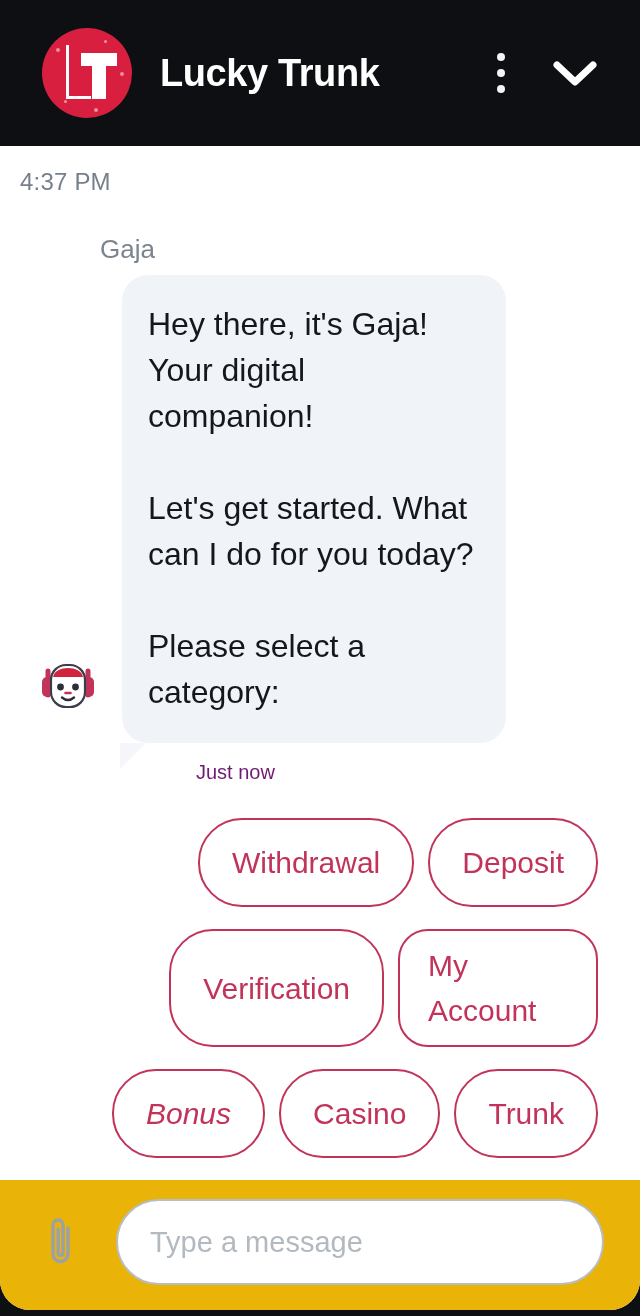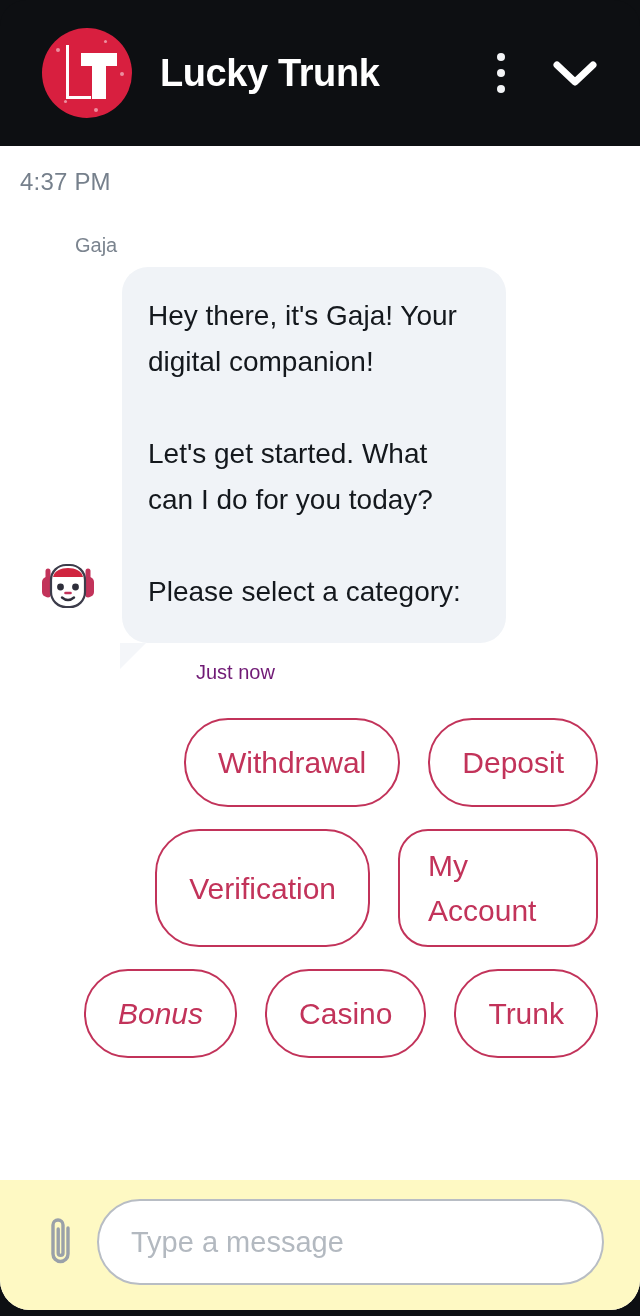--- a/index.html
+++ b/index.html
@@ -121,22 +121,22 @@
   .day-time {
     text-align:left;
     color:#76808c;
     font-size:24px;
     padding-top:22px;
     letter-spacing:.2px;
   }
 
   .sender-name {
     color:#7b848f;
-    font-size:20px;
-    margin:38px 0 10px 55px;
+    font-size:26px;
+    margin:38px 0 10px 80px;
   }
 
   .msg-row {
     position:relative;
     display:flex;
     align-items:flex-end;
   }
 
   
   .bot-avatar {
@@ -147,21 +147,21 @@
     flex:0 0 auto;
   }
 
   .bubble {
     margin-left:102px;
     background:#f0f3f7;
     border-radius:26px;
     padding:26px 28px 28px 26px;
     max-width:384px;
     color:#14181d;
-    font-size:28px;
+    font-size:32px;
     line-height:46px;
     position:relative;
   }
   .bubble p { margin:0; }
   .bubble p + p { margin-top:46px; }
 
   .bubble-tail {
     position:absolute;
     left:-2px;
     bottom:-26px;
@@ -176,21 +176,21 @@
     font-size:20px;
     margin:18px 0 0 176px;
   }
 
   
   .quick-replies {
     display:flex;
     flex-wrap:wrap;
     justify-content:flex-end;
     align-content:flex-start;
-    gap:22px 28px;
+    gap:22px 14px;
     padding:34px 22px 0 22px;
   }
   .chip {
     border:2px solid #c2335a;
     color:#c2335a;
     background:#ffffff;
     border-radius:44px;
     font-size:30px;
     line-height:45px;
     padding:20px 32px;
@@ -203,25 +203,25 @@
     border-radius:30px;
     text-align:left;
     padding:12px 28px;
   }
 
   
   .composer {
     position:absolute;
     left:0; right:0; bottom:0;
     height:130px;
-    background:#fef9c3;
+    background:#eab308;
     display:flex;
     align-items:center;
     padding:0 36px 6px 44px;
-    gap:19px;
+    gap:38px;
   }
   .attach-icon { cursor:pointer; line-height:0; flex:0 0 auto; }
   .msg-input {
     flex:1 1 auto;
     height:86px;
     border:2px solid #b8bdc4;
     border-radius:46px;
     background:#ffffff;
     padding:0 32px;
     font-size:29px;

